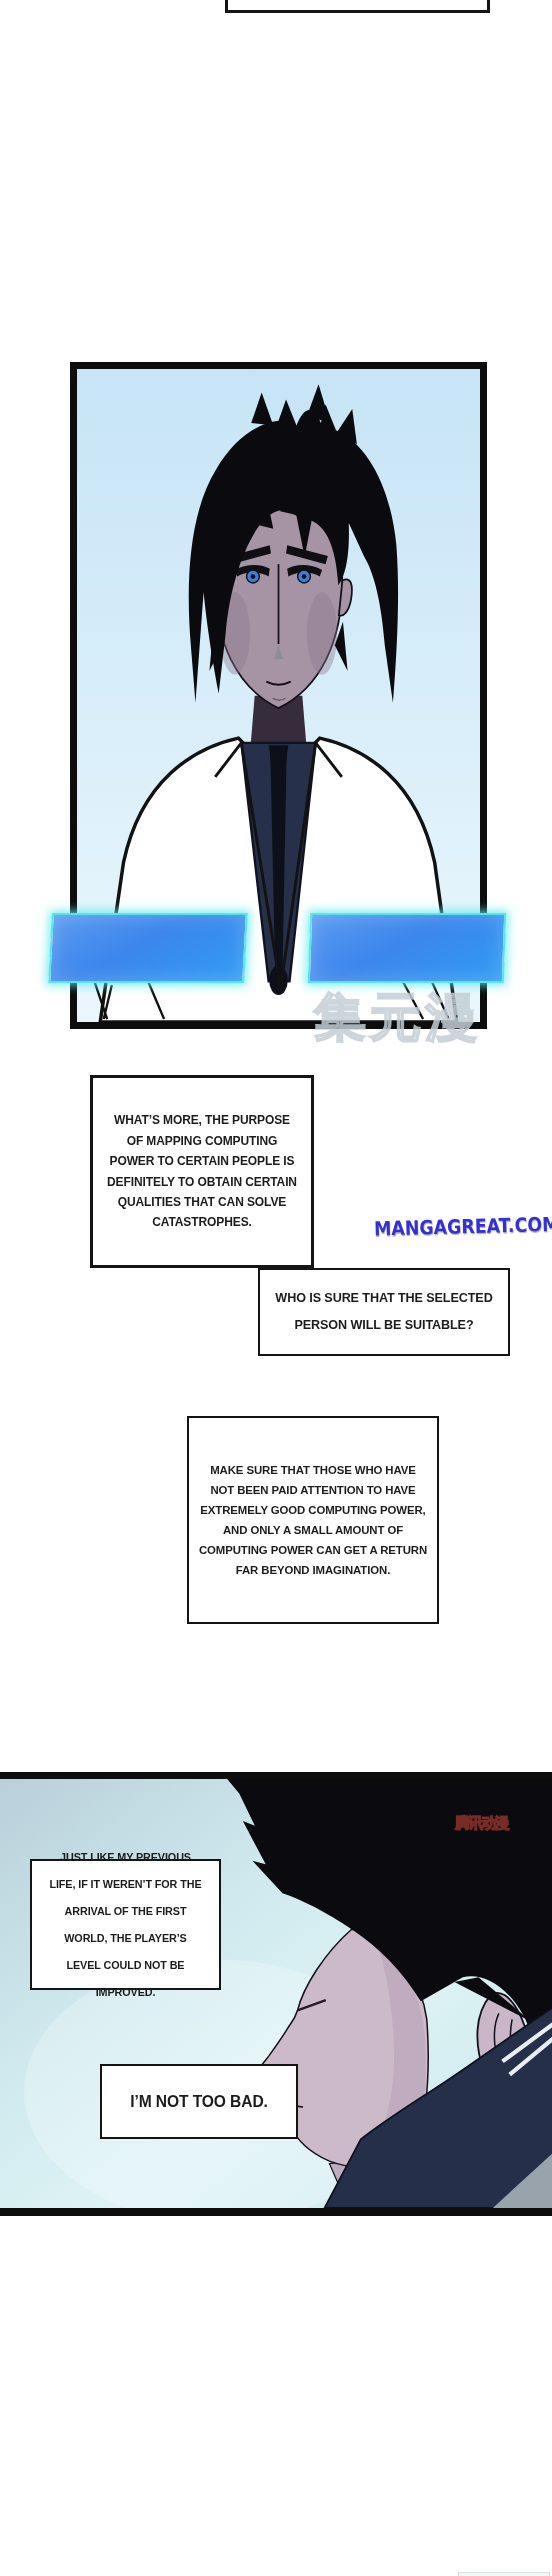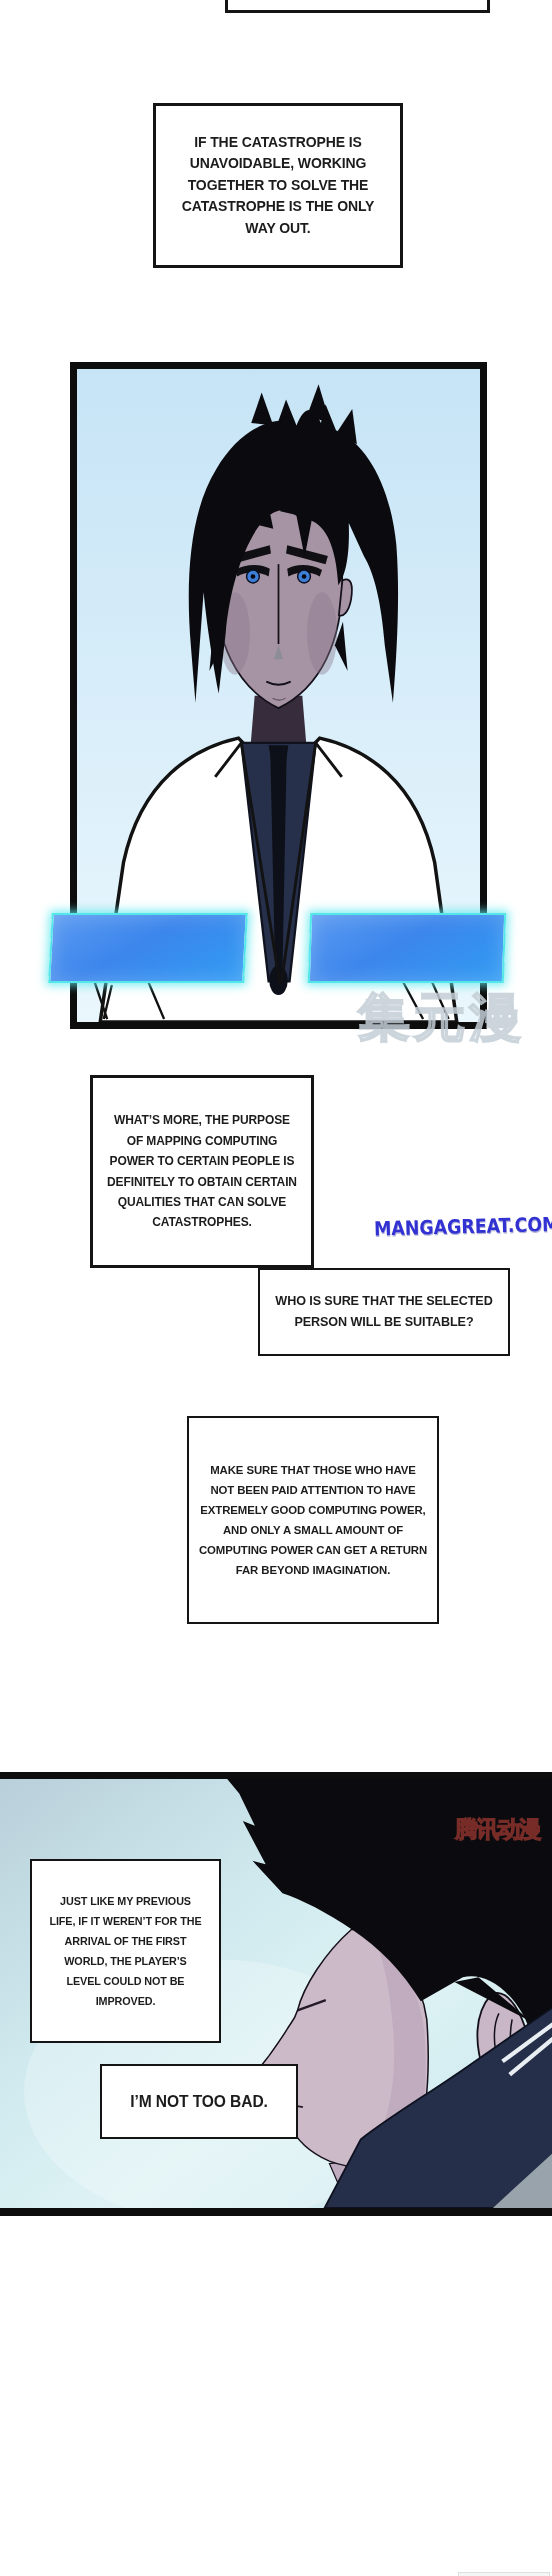--- a/index.html
+++ b/index.html
@@ -5,64 +5,59 @@
   html,body{margin:0;padding:0;background:#ffffff;}
   .page{position:relative;width:553px;height:2576px;background:#ffffff;overflow:hidden;
         font-family:"Liberation Sans",sans-serif;}
   
   .bubble{position:absolute;background:#ffffff;border:3px solid #141414;box-sizing:border-box;
           display:flex;align-items:center;justify-content:center;text-align:center;
           color:#1c1c1c;font-weight:700;letter-spacing:-0.1px;white-space:pre-line;z-index:8;}
   .b-cutoff{left:225px;top:-7.2px;width:265px;height:20.4px;}
   .b1{left:153px;top:103px;width:250px;height:165px;font-size:14px;line-height:21.6px;}
   .b2{left:90px;top:1075px;width:224px;height:193px;font-size:12px;line-height:20.4px;}
-  .b3{left:258px;top:1268px;width:252px;height:88px;font-size:12.6px;line-height:21px;border-width:2.4px;}
+  .b3{left:258px;top:1268px;width:252px;height:88px;font-size:12.6px;line-height:27px;border-width:2.4px;}
   .b4{left:187px;top:1416px;width:252px;height:208px;font-size:11.4px;line-height:20px;border-width:2.4px;}
-  .b5{left:30px;top:1859px;width:191px;height:184px;font-size:10.8px;line-height:20px;border-width:2.4px;z-index:12;}
+  .b5{left:30px;top:1859px;width:191px;height:131px;font-size:10.8px;line-height:27px;border-width:2.4px;z-index:12;}
   .b6{left:100px;top:2064px;width:198px;height:75px;font-size:15.6px;line-height:18px;border-width:2.4px;z-index:12;}
   
   .panel1{position:absolute;left:70px;top:362px;width:417px;height:667px;
           border:7.8px solid #0d0d0d;box-sizing:border-box;background:#cde8f7;z-index:2;}
   .panel1 svg{display:block;width:100%;height:100%;}
   .panel2{position:absolute;left:0;top:1772px;width:553px;height:444px;
           border-top:7.2px solid #0d0d0d;border-bottom:8.4px solid #0d0d0d;box-sizing:border-box;z-index:2;}
   .panel2 svg{display:block;width:100%;height:100%;}
   
   .bar{position:absolute;top:913px;height:70px;box-sizing:border-box;
        background:linear-gradient(150deg,#5b9af1 0%,#3c86ec 45%,#309bf3 100%);
        border:2.4px solid #54e7e9;
        box-shadow:0 0 9.6px 2.4px rgba(96,233,238,.8), inset 0 0 20.4px rgba(255,255,255,.22);z-index:6;}
   .bar-left{left:50px;width:196px;transform:skewX(-3deg);}
   .bar-right{left:309px;width:196px;transform:skewX(-2deg);}
   
   .wm-panel1{position:absolute;left:314px;top:983px;z-index:7;
              font-size:52px;font-weight:800;letter-spacing:3.6px;color:transparent;
-             -webkit-text-stroke:1.8px #c3ced5;opacity:.85;font-family:"DejaVu Sans",sans-serif;margin-left:44px;}
+             -webkit-text-stroke:1.8px #c3ced5;opacity:.85;font-family:"DejaVu Sans",sans-serif;}
   .wm-mangagreat{position:absolute;left:374px;top:1217px;width:142px;z-index:9;
              font-size:17.4px;font-weight:800;color:#3232d2;letter-spacing:0px;
              transform:rotate(-1.5deg) scaleY(1.12);text-shadow:0.6px 1.2px 0 rgba(40,40,150,.35);
              font-family:"DejaVu Sans",sans-serif;text-align:center;}
   .wm-tencent{position:absolute;left:455px;top:1814px;z-index:13;
-             font-size:23px;font-weight:800;letter-spacing:-1.8px;color:rgba(60,10,10,.25);
+             font-size:15px;font-weight:800;letter-spacing:-1.8px;color:rgba(60,10,10,.25);
              -webkit-text-stroke:1.2px #7e2e2a;opacity:.95;font-family:"DejaVu Sans",sans-serif;}
   .wm-bottom{position:absolute;left:458px;top:2572px;width:92px;height:6px;z-index:3;
              border:1.2px solid #d9dde0;background:#f3f4f5;opacity:.9;box-sizing:border-box;}
 </style>
 </head>
 <body>
 
 <div class="page">
 
   <div class="bubble b-cutoff"></div>
 
-  <div class="bubble b1">IF THE CATASTROPHE IS
-UNAVOIDABLE, WORKING
-TOGETHER TO SOLVE THE
-CATASTROPHE IS THE ONLY
-WAY OUT.</div>
 
   <div class="panel1">
     <svg viewBox="0 0 694 1111" preserveAspectRatio="none">
       <defs>
         <linearGradient id="p1bg" x1="0" y1="0" x2="0" y2="1">
           <stop offset="0" stop-color="#c6e4f6"></stop>
             <stop offset="1" stop-color="#eaf7fd"></stop>
         </linearGradient>
       </defs>
       <rect x="0" y="0" width="694" height="1111" fill="url(#p1bg)"></rect>

